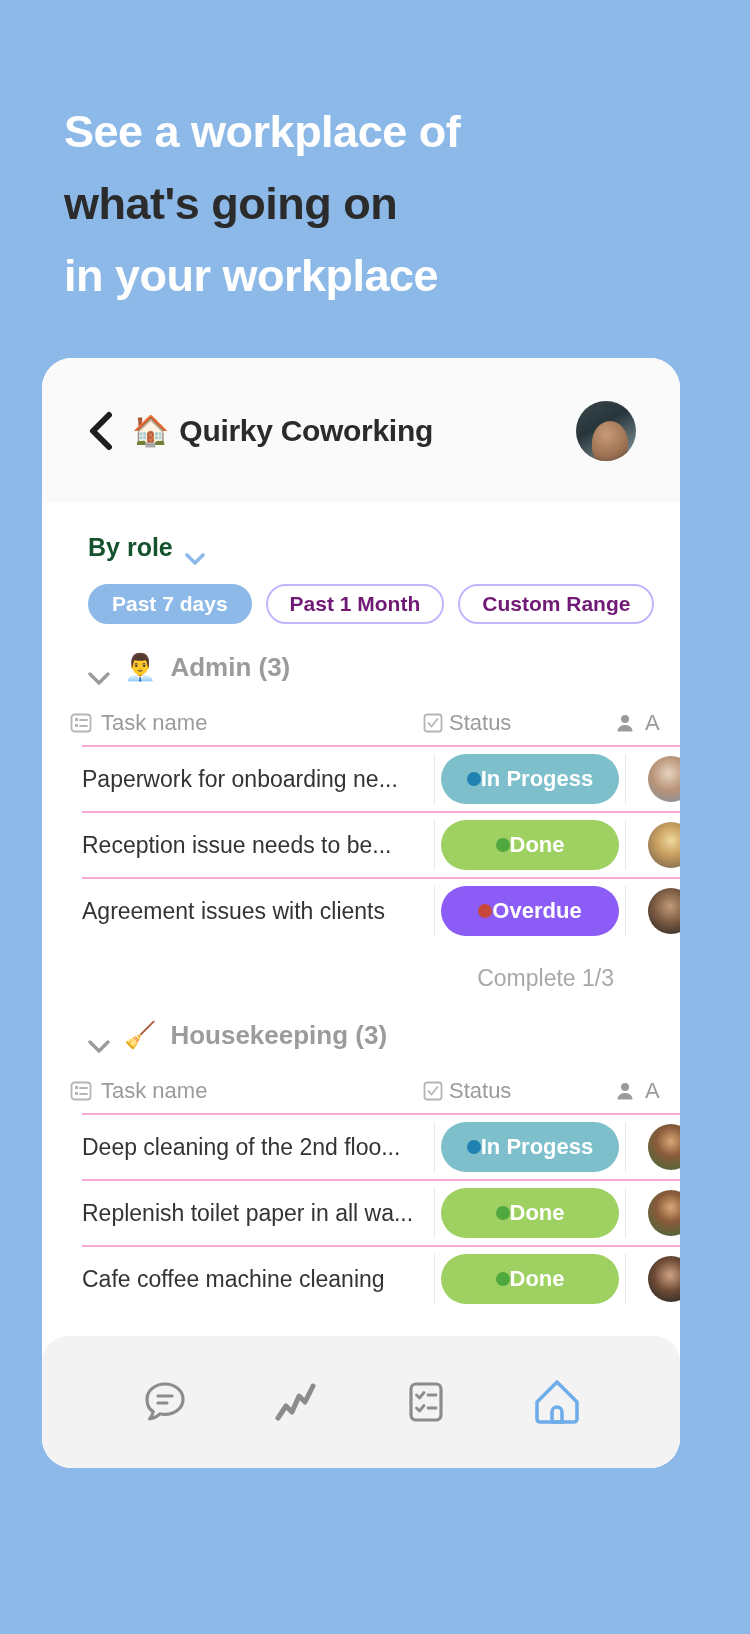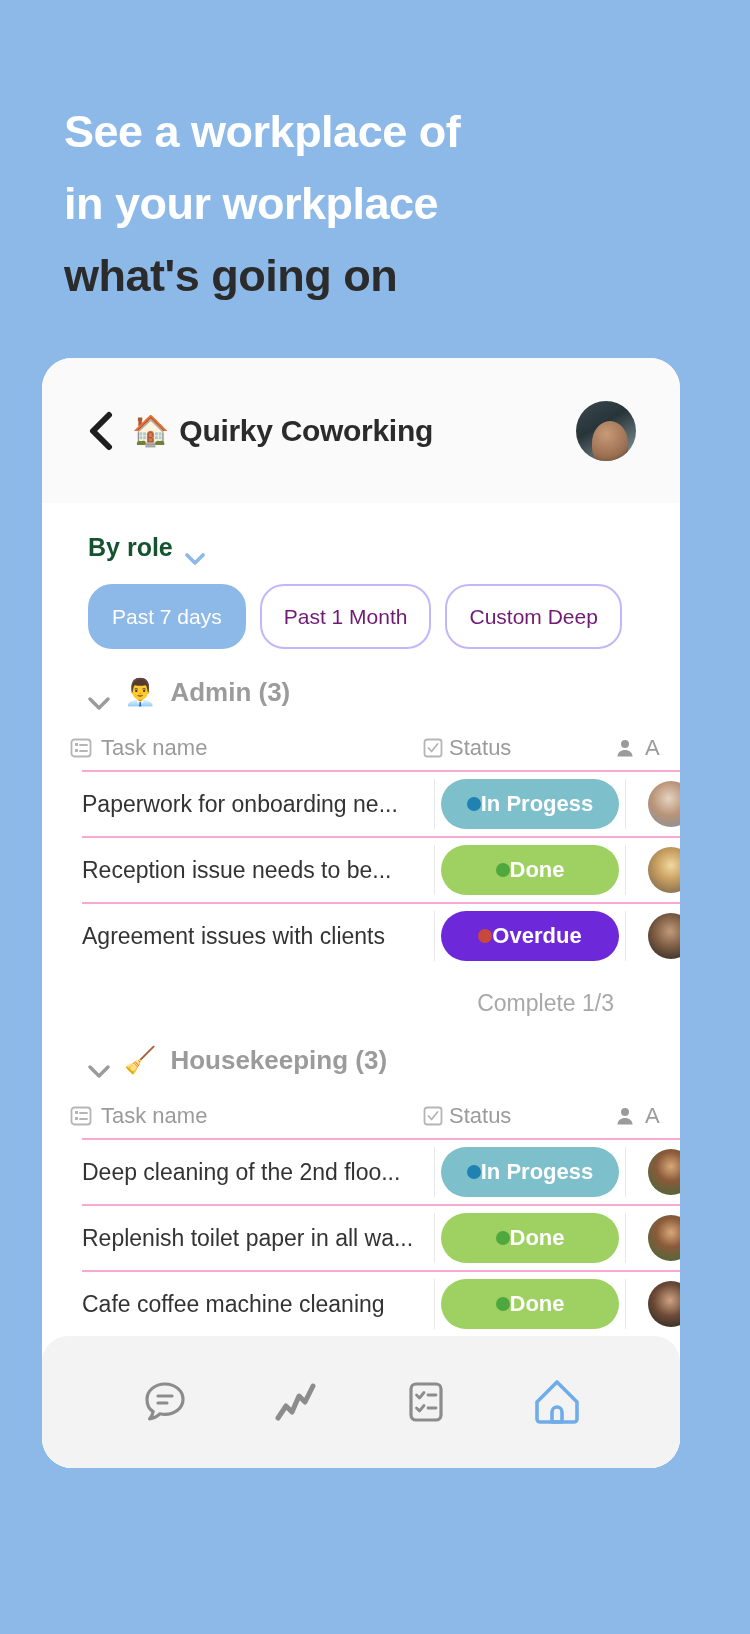--- a/index.html
+++ b/index.html
@@ -53,23 +53,23 @@
   .app-body { flex:1; background:#FFFFFF; position:relative; overflow:hidden; }
 
   .by-role {
     margin:30px 0 0 46px; display:inline-flex; align-items:center; gap:12px;
     font-size:25px; font-weight:bold; color:#14532d;
   }
   .chev-down { width:20px; height:12px; }
 
   .pill-row { display:flex; gap:14px; margin:22px 0 0 46px; }
   .pill {
-    height:65px; padding:9px 22px; border-radius:24px;
+    height:40px; padding:9px 22px; border-radius:24px;
     display:flex; align-items:center; justify-content:center;
-    font-size:21px; font-weight:normal; white-space:nowrap;
+    font-size:21px; font-weight:bold; white-space:nowrap;
   }
   .pill.active { background:#8DB9E8; color:#FFFFFF; border:2px solid #8DB9E8; }
   .pill.idle   { background:#FFFFFF; color:#701a75; border:2px solid #c4b5fd; }
 
   
   .group { margin-top:28px; }
   .group-head {
     display:flex; align-items:center; gap:14px; margin-left:46px;
     font-size:26px; font-weight:bold; color:#9B9B9B;
   }
@@ -120,22 +120,22 @@
   }
   .nav-item { width:62px; height:62px; display:flex; align-items:center; justify-content:center; }
 </style>
 </head>
 <body>
 
 <div class="page">
 
   <div class="headline">
     <span class="hl-line hl-white">See a workplace of</span>
+    <span class="hl-line hl-dark">what's going on</span>
     <span class="hl-line hl-white">in your workplace</span>
-    <span class="hl-line hl-dark">what's going on</span>
   </div>
 
   <div class="card">
 
     <div class="app-header">
       <span class="back-chevron">
         <svg viewBox="0 0 26 40" width="26" height="40">
             <polyline points="21,4 5,20 21,36" fill="none" stroke="#1F1F1F" stroke-width="6" stroke-linecap="round" stroke-linejoin="round"></polyline>
           </svg>
       </span>
@@ -154,21 +154,21 @@
           <svg viewBox="0 0 20 12" width="20" height="12">
               <polyline points="2,2 10,10 18,2" fill="none" stroke="#8DB9E8" stroke-width="3.6" stroke-linecap="round" stroke-linejoin="round"></polyline>
             </svg>
         </span>
       </div>
 
       
       <div class="pill-row">
         <div class="pill active">Past 7 days</div>
         <div class="pill idle">Past 1 Month</div>
-        <div class="pill idle">Custom Deep</div>
+        <div class="pill idle">Custom Range</div>
       </div>
 
       
       <div class="group">
         <div class="group-head">
           <span class="chev-grey">
             <svg viewBox="0 0 22 13" width="22" height="13">
                 <polyline points="2,2 11,11 20,2" fill="none" stroke="#9B9B9B" stroke-width="3.4" stroke-linecap="round" stroke-linejoin="round"></polyline>
               </svg>
           </span>
@@ -226,21 +226,21 @@
               </div>
             </div>
             <div class="cell-assign">
               <span class="avatar-sm" style="background:radial-gradient(circle at 50% 40%, #f0d9a0 0%, #c9a060 40%, #6b5a4a 100%)"></span>
             </div>
           </div>
 
           <div class="row">
             <div class="cell-task">Agreement issues with clients</div>
             <div class="cell-status">
-              <div class="status-pill" style="background:#6d28d9">
+              <div class="status-pill" style="background:#8b5cf6">
                 <span class="status-dot" style="background:#C9483C"></span>
                 <span>Overdue</span>
               </div>
             </div>
             <div class="cell-assign">
               <span class="avatar-sm" style="background:radial-gradient(circle at 48% 40%, #c29a78 0%, #7a5a42 45%, #1d1d1d 100%)"></span>
             </div>
           </div>
         </div>
 

